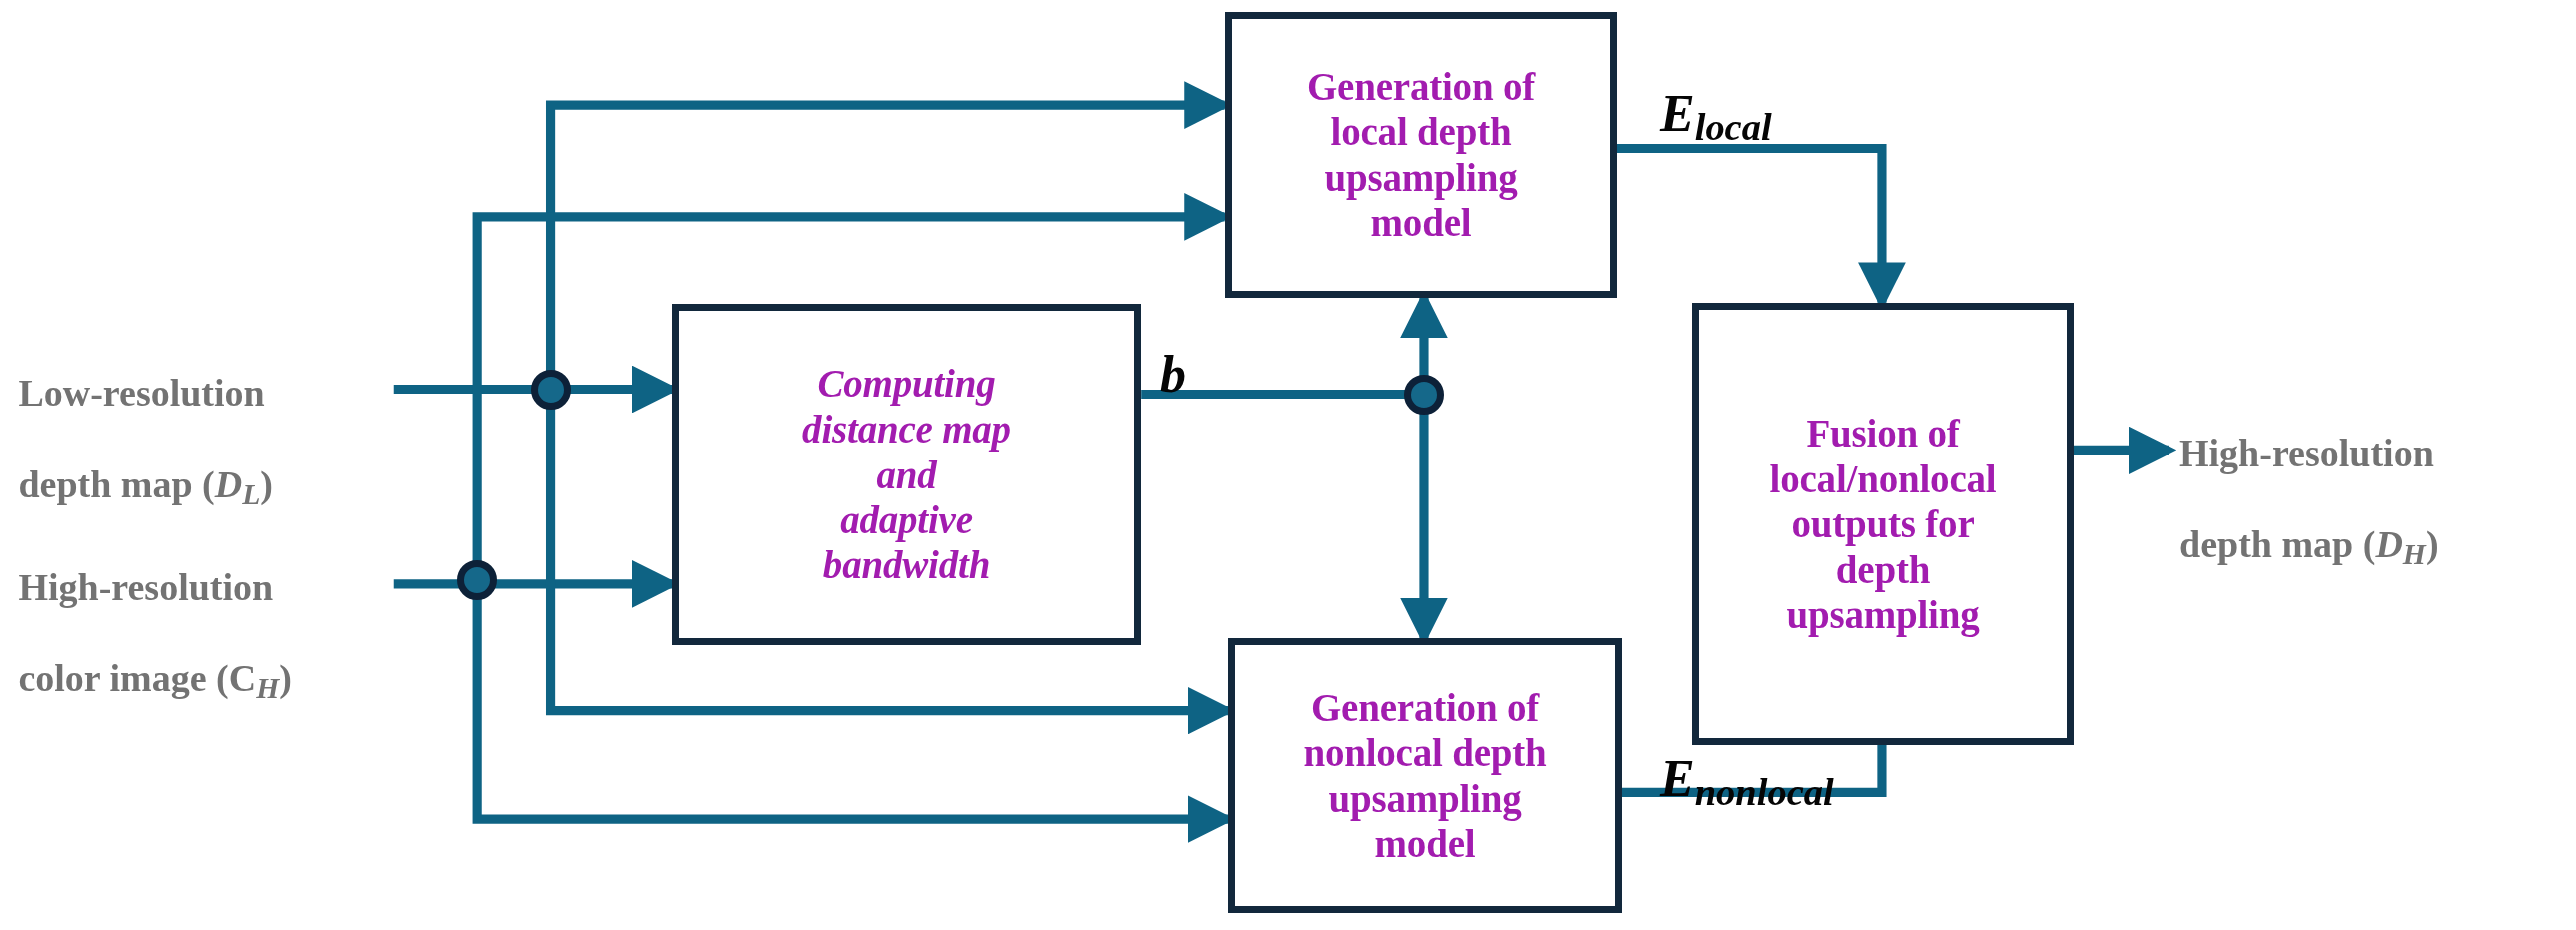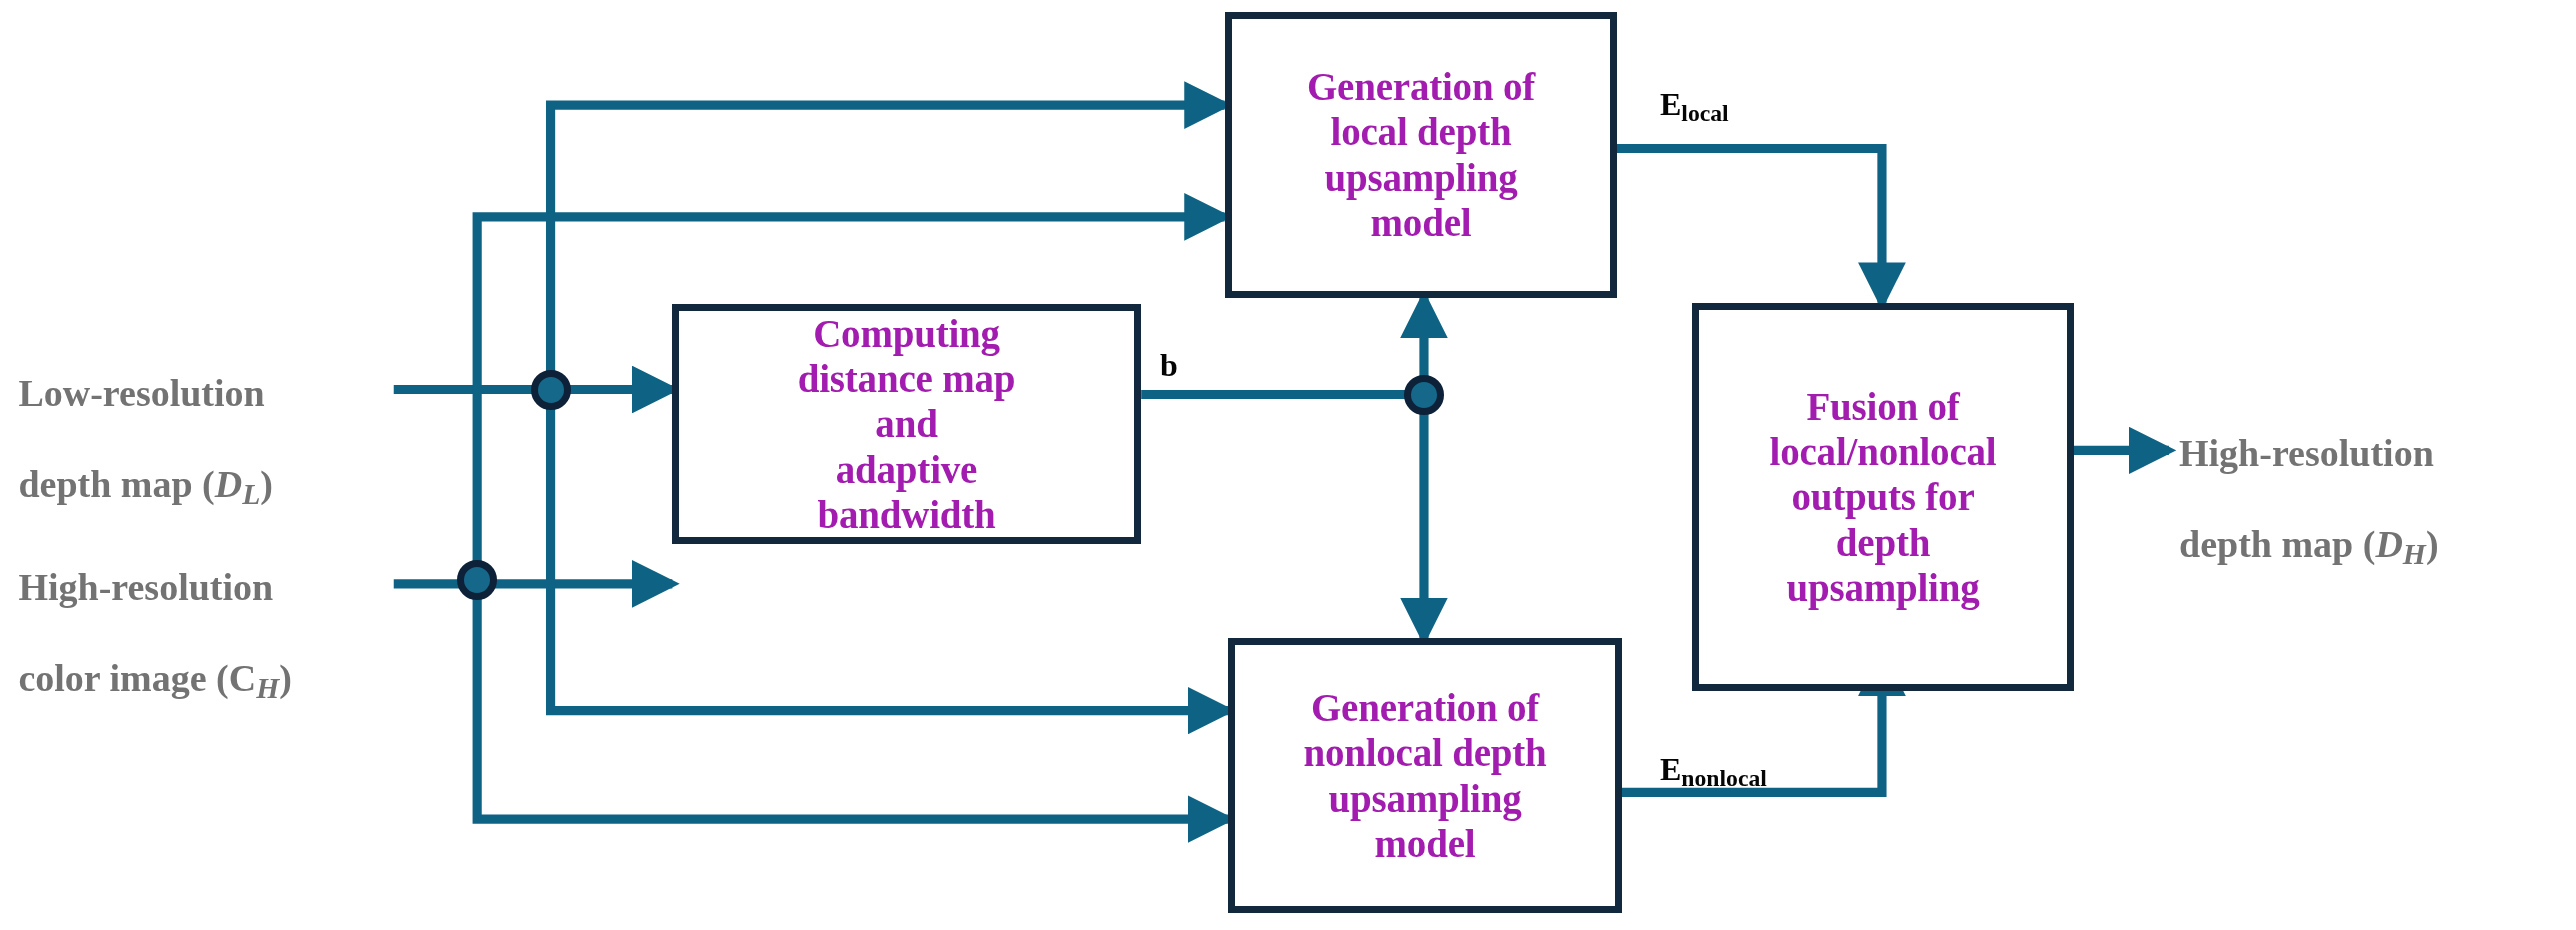--- a/index.html
+++ b/index.html
@@ -58,22 +58,23 @@
     font-size: 0.78em;
     vertical-align: -0.22em;
   }
   .io-label .ital {
     font-style: italic;
   }
   .edge-label {
     position: absolute;
     font-family: "Liberation Serif", "DejaVu Serif", serif;
     font-weight: bold;
+    font-style: italic;
     color: #050505;
-    font-size: 32px;
+    font-size: 52px;
     line-height: 1;
     white-space: nowrap;
     z-index: 4;
   }
   .edge-label .sub {
     font-size: 0.74em;
     vertical-align: -0.24em;
   }
   .junction {
     position: absolute;
@@ -109,29 +110,29 @@
       </g>
   </svg>
 
   <div class="node-box" style="left:1225px; top:11.7px; width:392px; height:286px;">
     <div class="node-text">Generation of
 local depth
 upsampling
 model</div>
   </div>
 
-  <div class="node-box" style="left:672px; top:304px; width:469px; height:240px;">
+  <div class="node-box" style="left:672px; top:304px; width:469px; height:341px;font-style:italic;">
     <div class="node-text">Computing
 distance map
 and
 adaptive
 bandwidth</div>
   </div>
 
-  <div class="node-box" style="left:1692px; top:303px; width:382px; height:388px;">
+  <div class="node-box" style="left:1692px; top:303px; width:382px; height:442px;">
     <div class="node-text">Fusion of
 local/nonlocal
 outputs for
 depth
 upsampling</div>
   </div>
 
   <div class="node-box" style="left:1228px; top:638px; width:394px; height:275px;">
     <div class="node-text">Generation of
 nonlocal depth

